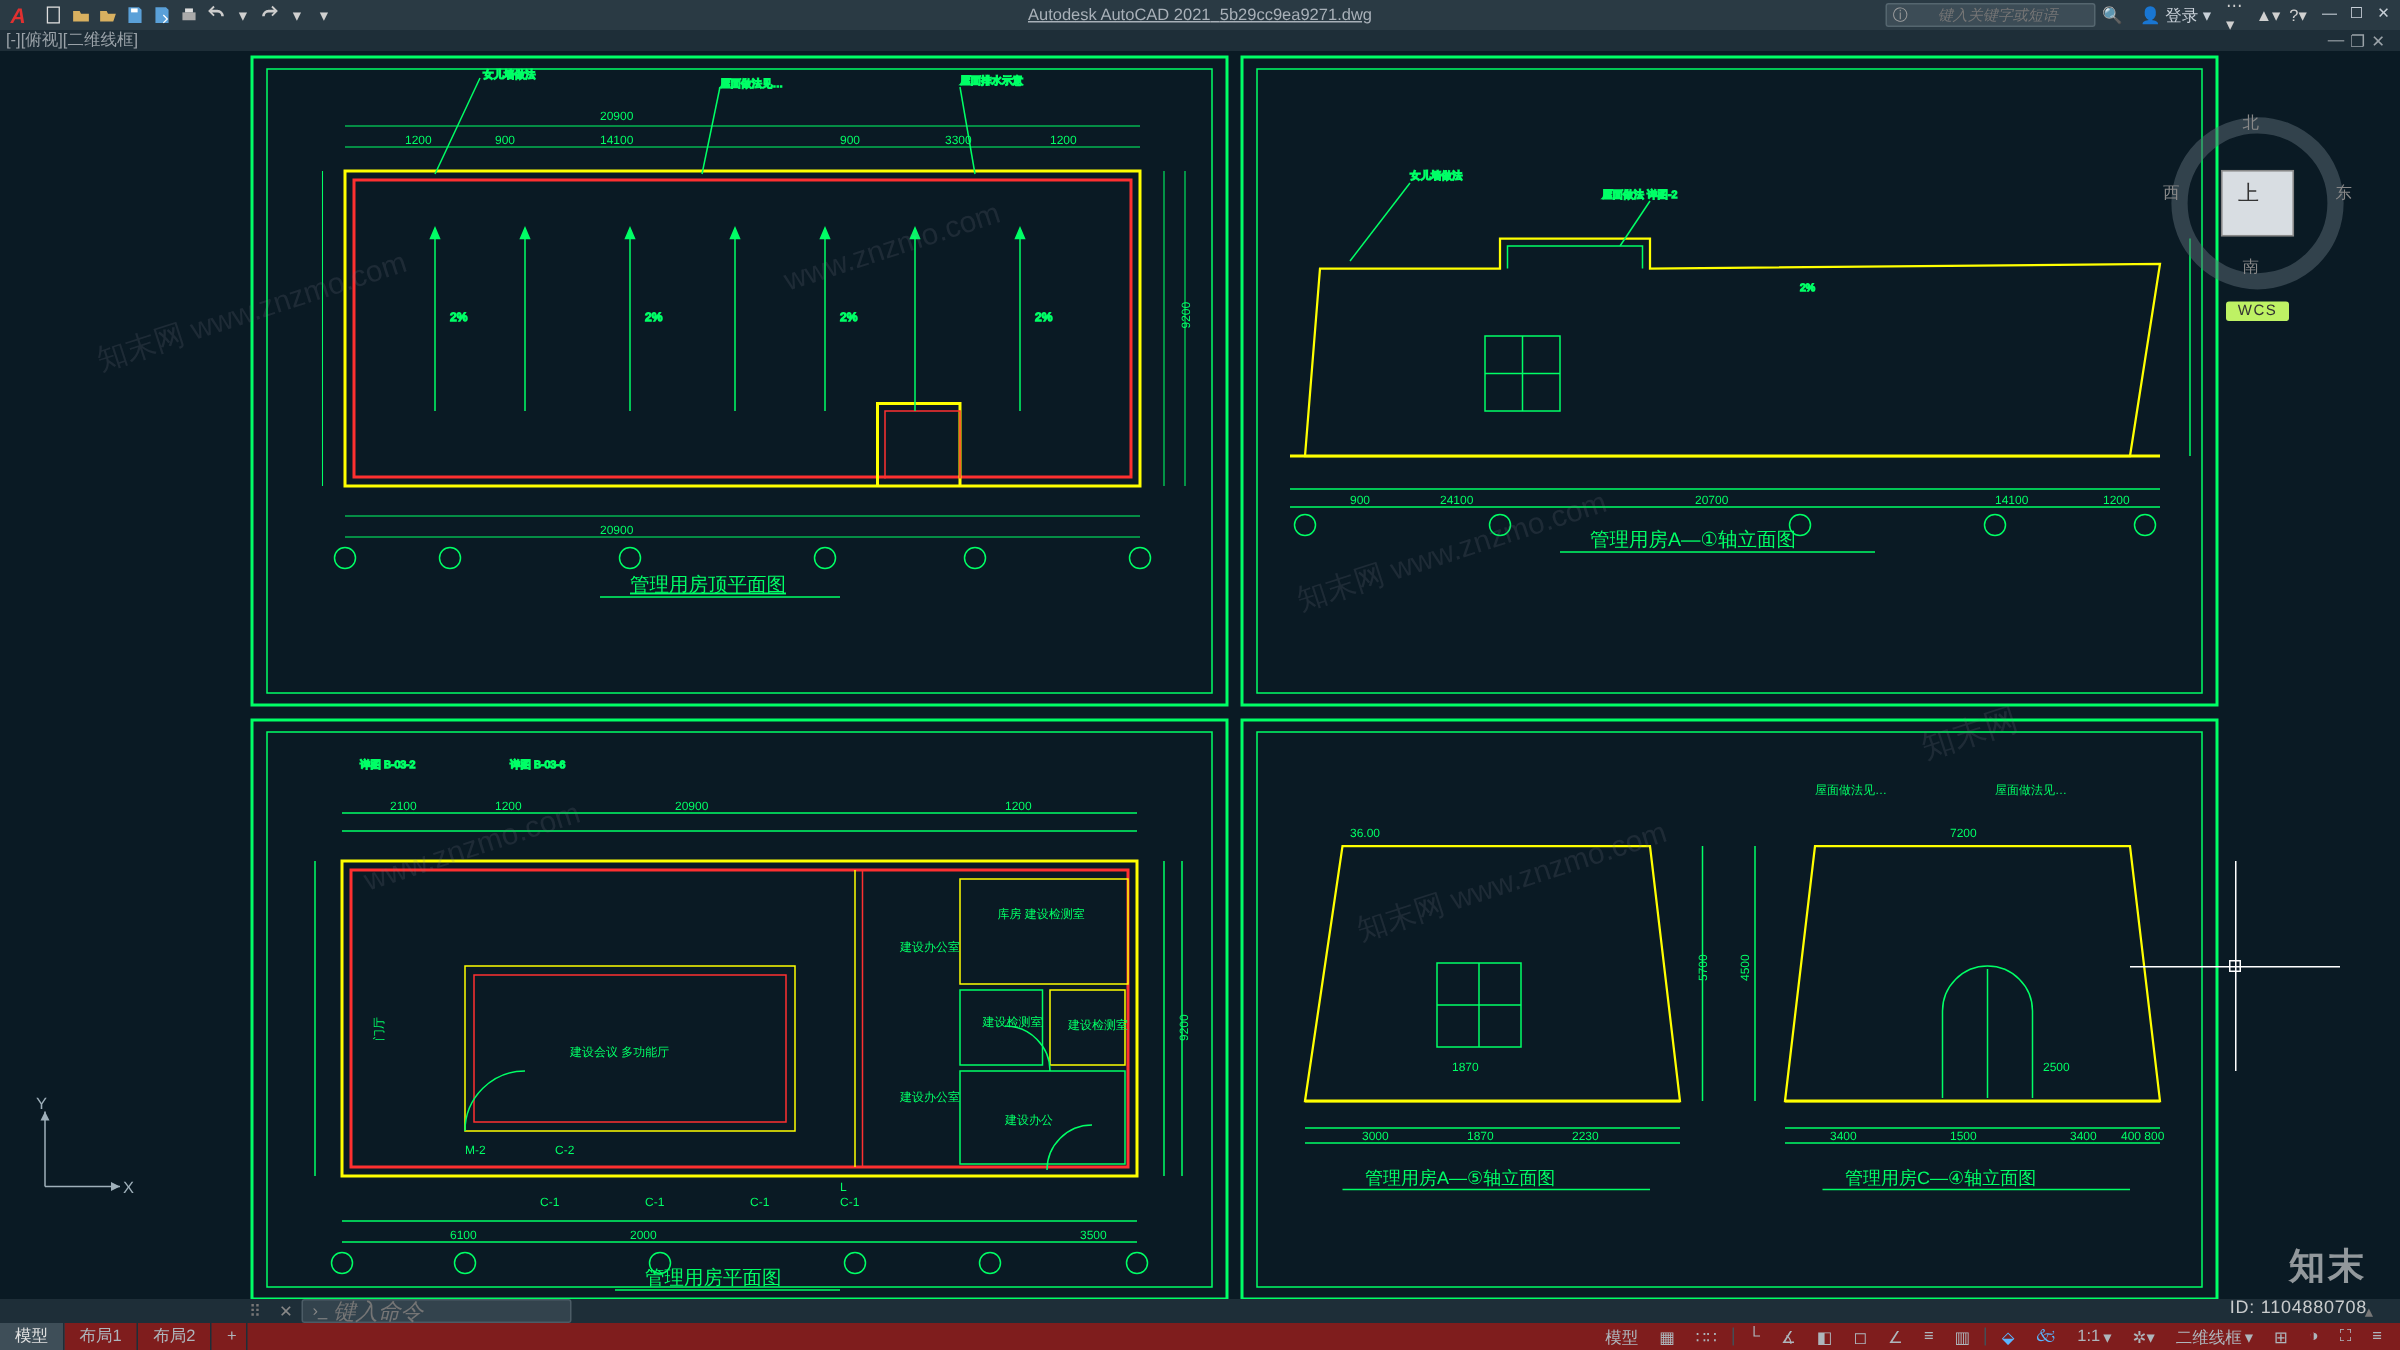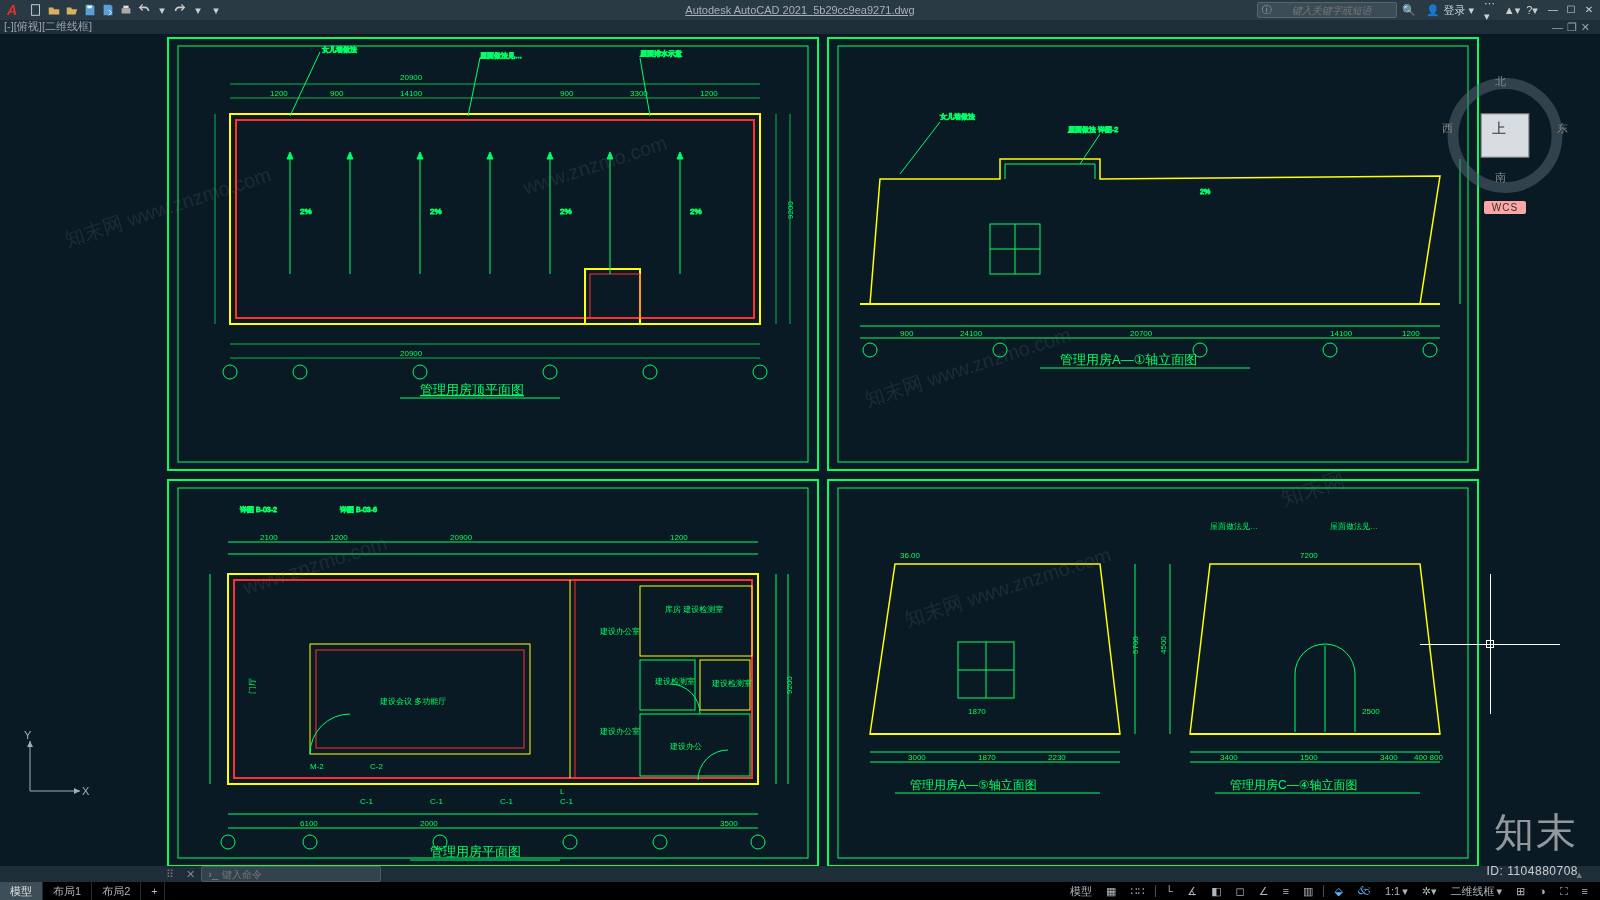--- a/index.html
+++ b/index.html
@@ -69,21 +69,21 @@
   }
   .canvas svg { width: 100%; height: 100%; }
   
   .viewcube {
     position: absolute; top: 40px; right: 30px;
     width: 130px; height: 140px;
     display: flex; flex-direction: column; align-items: center;
     color: #888; font-size: 11px;
   }
   .viewcube .wcs-badge {
-    background: #fca5a5; color: #333; padding: 1px 8px; margin-top: 4px;
+    background: #bef264; color: #333; padding: 1px 8px; margin-top: 4px;
     border-radius: 2px; font-size: 10px; letter-spacing: 1px;
   }
   
   .crosshair {
     position: absolute; width: 140px; height: 140px; pointer-events:none;
   }
   .crosshair::before, .crosshair::after {
     content:""; position:absolute; background:#ffffff;
   }
   .crosshair::before { left:0; right:0; top:50%; height:1px; }
@@ -100,26 +100,26 @@
     font-size: 11px; gap: 6px;
   }
   .cmd-line .handle { color:#777; padding: 0 6px; }
   .cmd-line .cmd-input {
     background: #33434d; border:1px solid #4c5c66; border-radius:2px;
     height: 16px; display:flex; align-items:center; padding:0 6px; gap:4px; min-width: 180px;
   }
   .cmd-line .cmd-input .chev { color:#888; }
   .cmd-line .cmd-input input {
     background:transparent; border:none; outline:none; color:#999;
-    font-size:10px; width: 140px;
+    font-style: italic; font-size:15px; width: 140px;
   }
   
   .status-bar {
     position: absolute; left:0; right:0; bottom:0;
-    height: 18px; background:#000000;
+    height: 18px; background:#7f1d1d;
     display: flex; align-items: flex-end; font-size: 11px;
   }
   .layout-tabs { display:flex; }
   .layout-tab {
     padding: 0 10px; height:18px; line-height:18px; cursor:pointer;
     border-right: 1px solid #1e2e38; color:#aeb6bc;
   }
   .layout-tab.active { background:#3e4e58; color:#e0e0e0; }
   .layout-tab.plus { width: 24px; text-align:center; }
   .status-right {
@@ -133,21 +133,21 @@
   .sb-btn.active { color:#5ab5ff; }
   .sb-sep { width:1px; height:12px; background:#444e56; margin:0 2px;}
   
   .wm-text {
     position:absolute; color:rgba(120,120,140,0.18);
     font-size:20px; transform:rotate(-18deg);
     pointer-events:none; white-space:nowrap;
   }
   .wm-logo {
     position:absolute; right:22px; bottom:40px;
-    color:rgba(230,230,230,0.62); font-size:40px; font-weight:400;
+    color:rgba(230,230,230,0.62); font-size:24px; font-weight:700;
     letter-spacing:2px; pointer-events:none;
   }
   .wm-id {
     position:absolute; right:22px; bottom:22px;
     color:rgba(230,230,230,0.85); font-size:12px; pointer-events:none;
     letter-spacing:0.5px;
   }
 </style>
 </head>
 <body>

